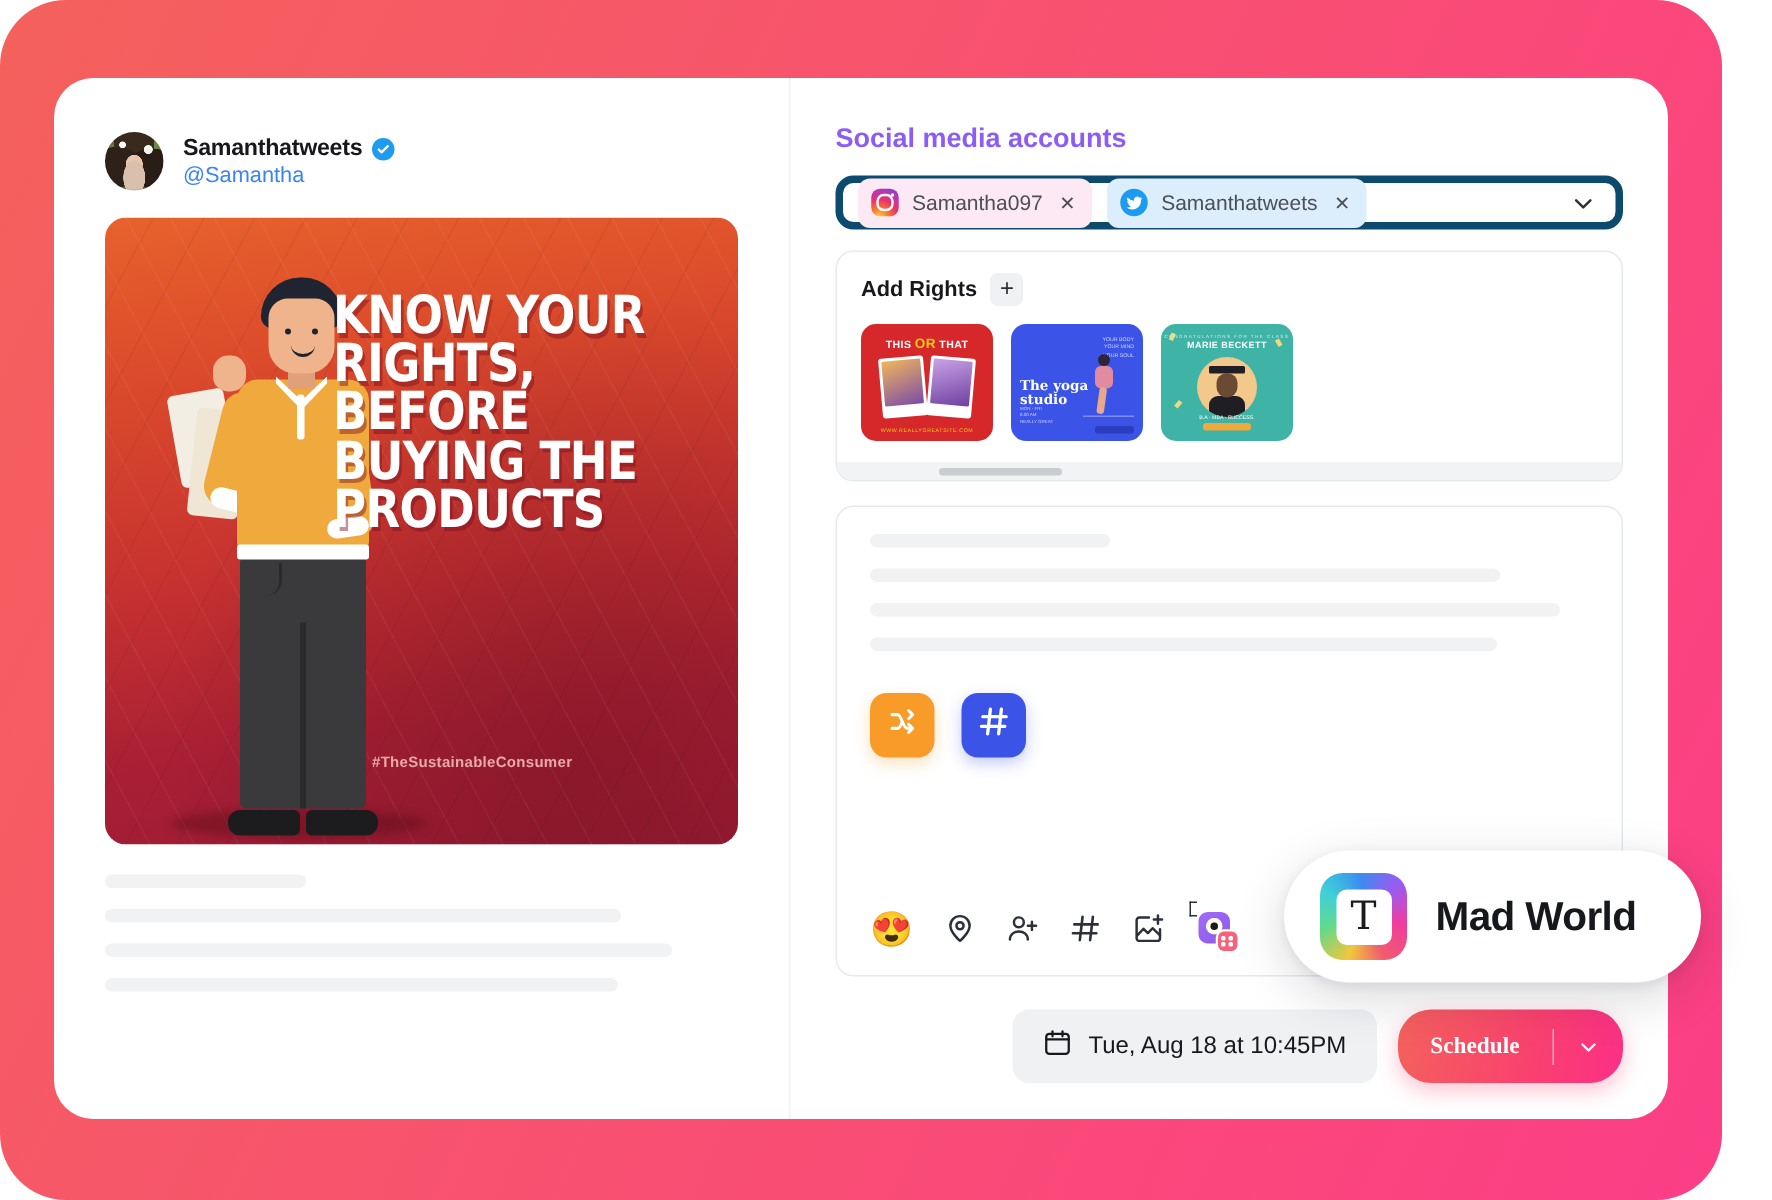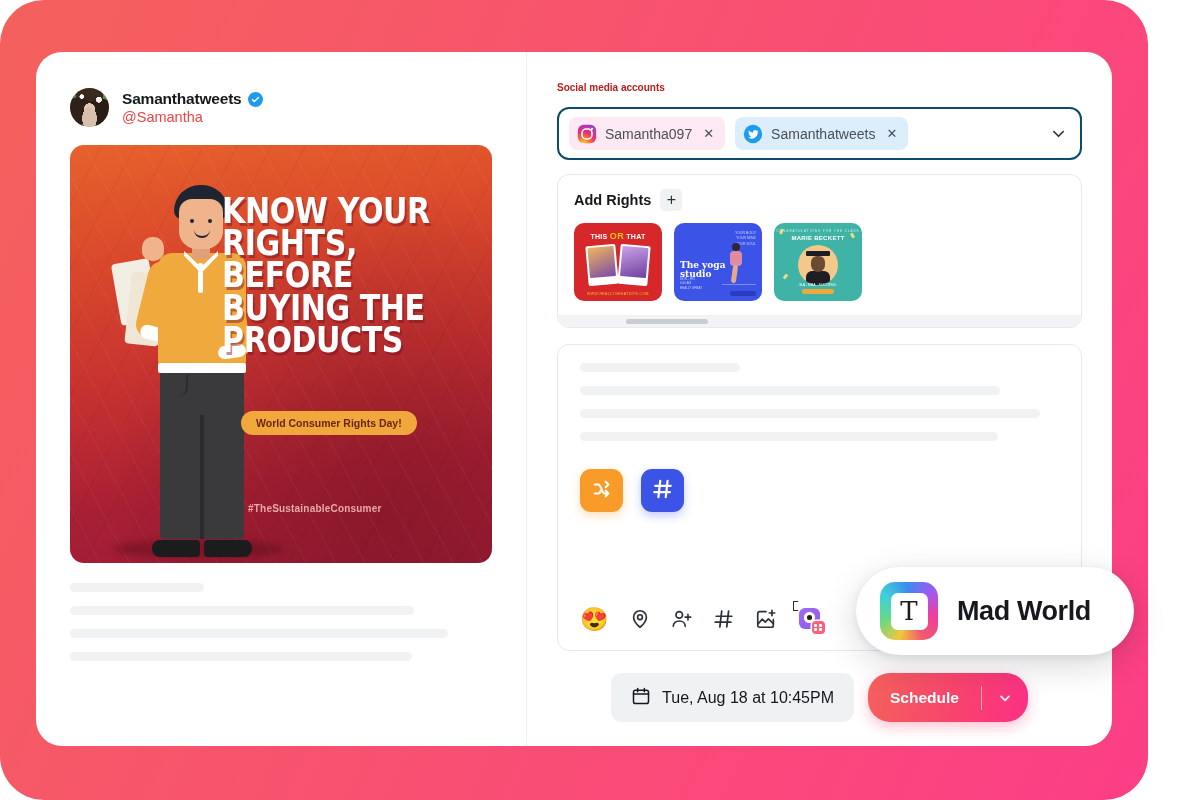--- a/index.html
+++ b/index.html
@@ -56,21 +56,21 @@
     box-shadow: inset 0 0 0 1px rgba(0,0,0,.05);
   }
   .pname-row { display: flex; align-items: center; gap: 6px; }
   .pname { font-size: 15.5px; font-weight: bold; color: #16181C; letter-spacing: -.2px; }
   .verified {
     width: 15px; height: 15px; border-radius: 50%;
     background: #1D9BF0; display: flex; align-items: center;
     justify-content: center; flex: 0 0 15px;
   }
   .verified svg { width: 9px; height: 9px; }
-  .phandle { font-size: 14.5px; color: #ef4444; margin-top: 1px; }
+  .phandle { font-size: 14.5px; color: #3b82f6; margin-top: 1px; }
 
   
   .post-image {
     margin-top: 18px;
     width: 422px; height: 418px;
     border-radius: 14px;
     position: relative;
     overflow: hidden;
     background:
       radial-gradient(ellipse at 76% 88%, rgba(120,20,34,.55) 0%, transparent 62%),
@@ -156,27 +156,27 @@
   .skel-left { margin-top: 20px; display: flex; flex-direction: column; gap: 14px; }
   .sk { height: 9px; border-radius: 5px; background: #F1F2F4; }
 
   
   .right-pane {
     flex: 1;
     padding: 30px 30px 0 30px;
     display: flex; flex-direction: column;
     position: relative;
   }
-  .section-title { font-size: 10px; font-weight: bold; color: #b91c1c; }
+  .section-title { font-size: 18px; font-weight: bold; color: #8b5cf6; }
 
   .accounts-box {
     margin-top: 14px;
-    border: 2px solid #0c4a6e;
+    border: 5px solid #0c4a6e;
     border-radius: 12px;
-    height: 53px;
+    height: 36px;
     display: flex; align-items: center;
     padding: 0 12px 0 10px;
     gap: 10px;
   }
   .chip {
     display: flex; align-items: center; gap: 8px;
     height: 33px; padding: 0 11px 0 8px;
     border-radius: 8px; font-size: 14px;
   }
   .chip.ig { background: #FCE9F3; color: #4B4F57; }
@@ -366,35 +366,36 @@
   .app-icon .badge::before { left:2.5px; top:2.5px; box-shadow: 5px 0 0 #fff; }
   .app-icon .badge::after { left:2.5px; top:7px; box-shadow: 5px 0 0 #fff; }
   .app-icon .cursor {
     position: absolute; left: -4px; top: -5px; width: 5px; height: 10px;
     border-left: 1.5px solid #2C3038; border-top: 1.5px solid #2C3038;
     border-bottom: 1.5px solid #2C3038;
   }
 
   
   .footer {
-    display: flex; align-items: center; justify-content: center;
+    display: flex; align-items: center; justify-content: flex-end;
     gap: 14px; padding: 22px 0 24px 0;
   }
   .date-pill {
     display: flex; align-items: center; gap: 11px;
     background: #F0F1F3; border-radius: 11px;
     height: 49px; padding: 0 20px;
     font-size: 16px; color: #16181C;
   }
   .date-pill svg { width: 20px; height: 20px; flex: 0 0 20px; }
   .schedule-btn {
     display: flex; align-items: center;
     background: linear-gradient(100deg, #F4615C 0%, #F9416F 60%, #FC2F86 100%);
     border-radius: 22px; height: 49px; color: #fff;
     box-shadow: 0 5px 14px rgba(249,65,111,.32);
+    font-family: Liberation Serif, serif;
   }
   .schedule-btn .lbl { padding: 0 22px; font-size: 15.5px; font-weight: bold; }
   .schedule-btn .sep { width: 1px; height: 24px; background: rgba(255,255,255,.55); }
   .schedule-btn .car { padding: 0 15px; display: flex; }
 
   
   .madtext {
     position: absolute;
     left: 856px; top: 567px;
     height: 88px; min-width: 278px;
@@ -473,21 +474,20 @@
           <div class="m-smile"></div>
         </div>
 
         <div class="pi-headline">
           <div>KNOW YOUR</div>
           <div>RIGHTS,</div>
           <div>BEFORE</div>
           <div>BUYING THE</div>
           <div>PRODUCTS</div>
         </div>
-        <div class="pi-badge">World Consumer Rights Day!</div>
         <div class="pi-hashtag">#TheSustainableConsumer</div>
       </div>
 
       <div class="skel-left">
         <div class="sk" style="width:134px"></div>
         <div class="sk" style="width:344px"></div>
         <div class="sk" style="width:378px"></div>
         <div class="sk" style="width:342px"></div>
       </div>
     </div>

